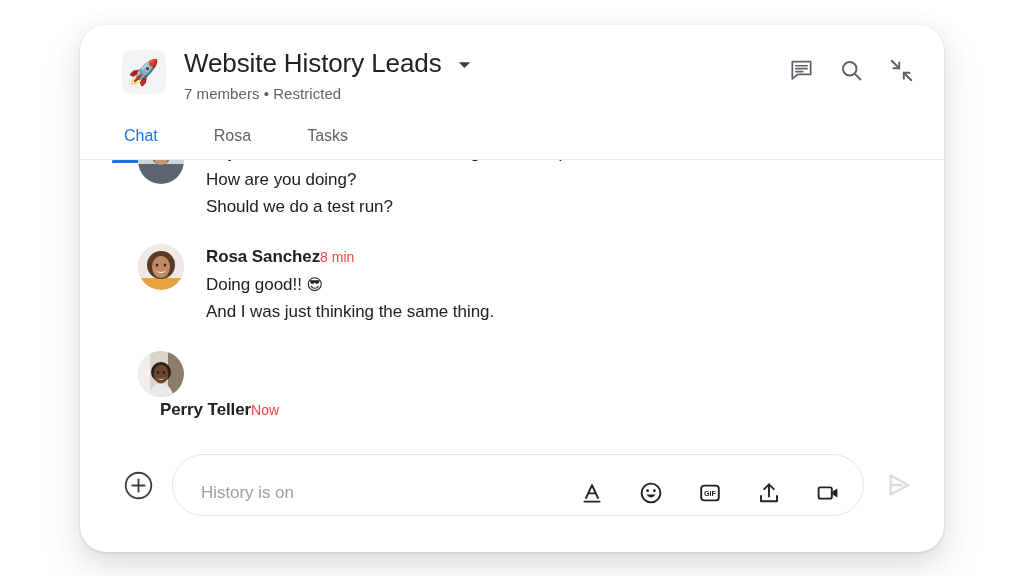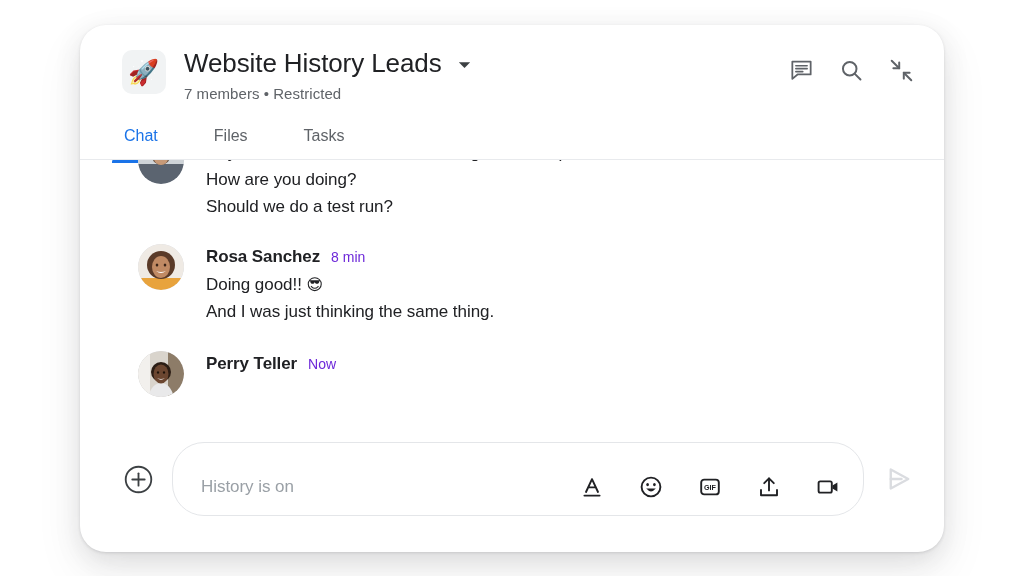--- a/index.html
+++ b/index.html
@@ -206,36 +206,35 @@
   .msg-body {
     margin-left: 22px;
     flex: 1 1 auto;
     min-width: 0;
     padding-top: 1px;
   }
 
   .msg-meta {
     display: flex;
     align-items: baseline;
-    gap: 11px;
     margin-bottom: 3px;
   }
 
   .msg-author {
     font-size: 17px;
     line-height: 23px;
     color: #202124;
     font-weight: 700;
     letter-spacing: -0.1px;
   }
 
   .msg-time {
     font-size: 14px;
     line-height: 20px;
-    color: #6d28d9;
+    color: #ef4444;
     font-weight: 400;
   }
 
   .msg-line {
     font-size: 17px;
     line-height: 27px;
     color: #202124;
     font-weight: 400;
     letter-spacing: -0.05px;
   }
@@ -266,21 +265,21 @@
     height: 32px;
     flex: 0 0 auto;
     display: flex;
     align-items: center;
     justify-content: center;
     cursor: pointer;
   }
 
   .input-pill {
     flex: 1 1 auto;
-    height: 74px;
+    height: 62px;
     border: 1px solid #e4e6e9;
     border-radius: 32px;
     display: flex;
     align-items: center;
     padding: 16px 22px 0 28px;
     background: #ffffff;
   }
 
   .input-text {
     flex: 1 1 auto;
@@ -369,21 +368,21 @@
 
       </div>
     </div>
 
     <div class="tabs">
       <div class="tab active">
         <span>Chat</span>
         <span class="tab-underline"></span>
       </div>
       <div class="tab">
-        <span>Files</span>
+        <span>Rosa</span>
         
       </div>
       <div class="tab">
         <span>Tasks</span>
         
       </div>
       <div class="tabs-divider"></div>
     </div>
 
     <div class="messages">
@@ -434,21 +433,21 @@
           <div class="msg-body">
             <div class="msg-meta">
               <span class="msg-author">Rosa Sanchez</span>
               <span class="msg-time">8 min</span>
             </div>
             <div class="msg-line"><span>Doing good!! </span><span class="emoji">😎</span></div>
             <div class="msg-line">And I was just thinking the same thing.</div>
           </div>
         </div>
 
-        <div class="message" style="margin-bottom:0;">
+        <div class="message" style="margin-bottom:0;flex-direction:column;">
           <div class="avatar">
             <svg viewBox="0 0 46 46">
               <defs>
                 <clipPath id="c2">
                     <circle cx="23" cy="23" r="23"></circle>
                   </clipPath>
               </defs>
               <g clip-path="url(#c2)">
                 <rect width="46" height="46" fill="#d9d4cc"></rect>
                 <rect width="12" height="46" fill="#f2f0ed"></rect>

